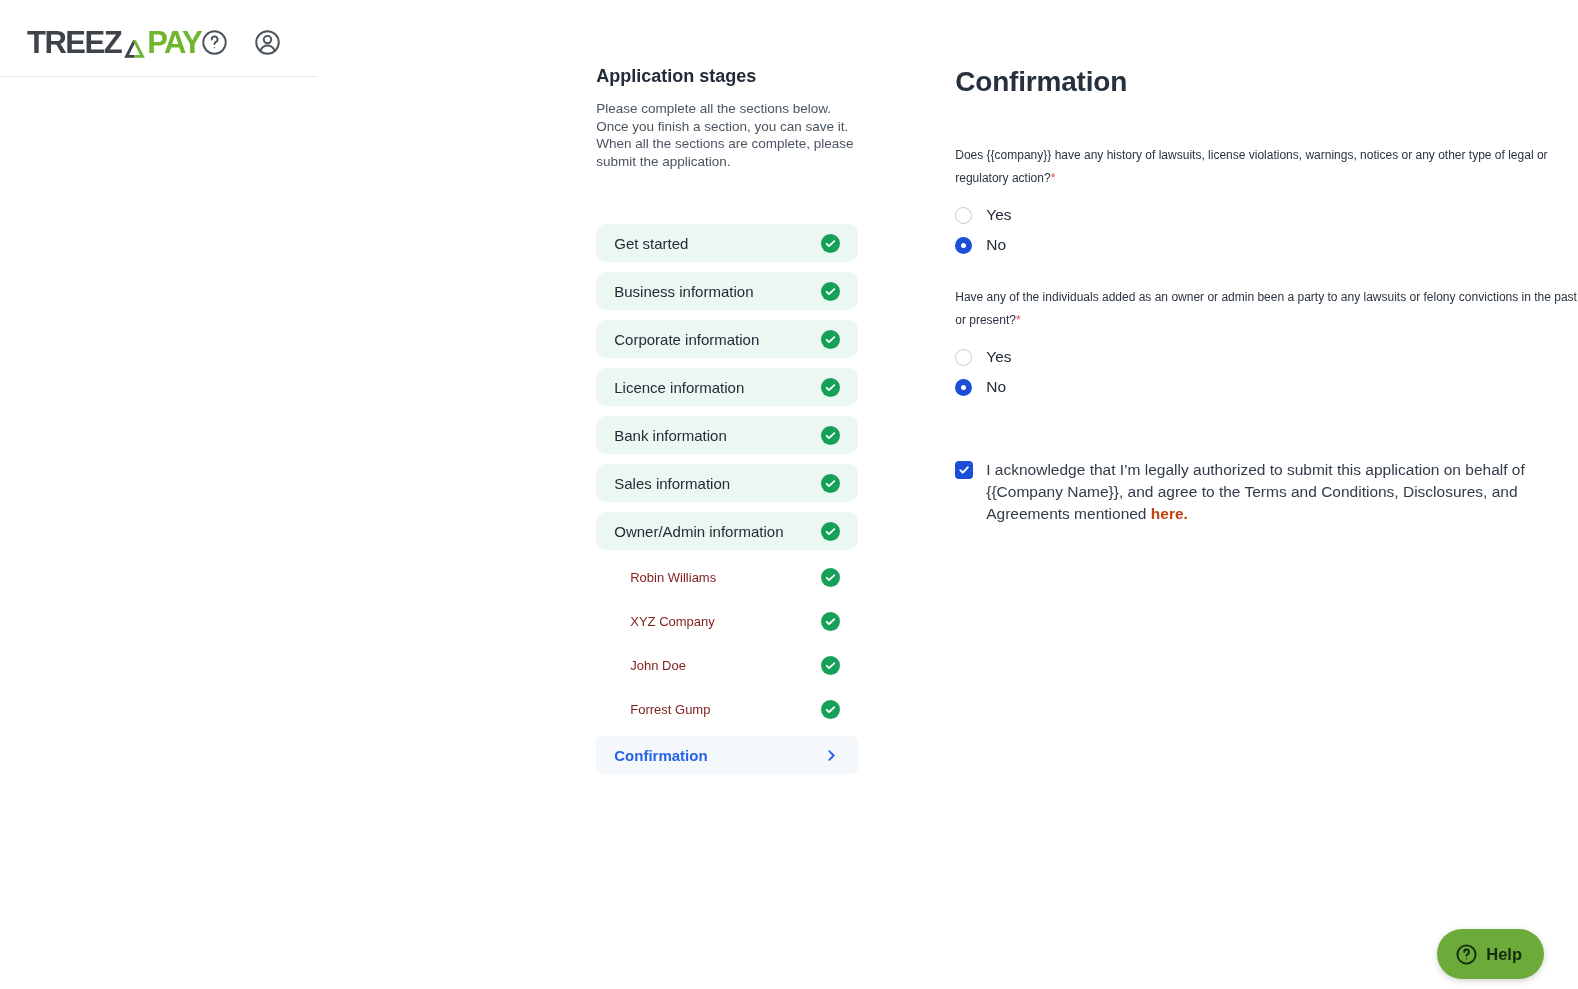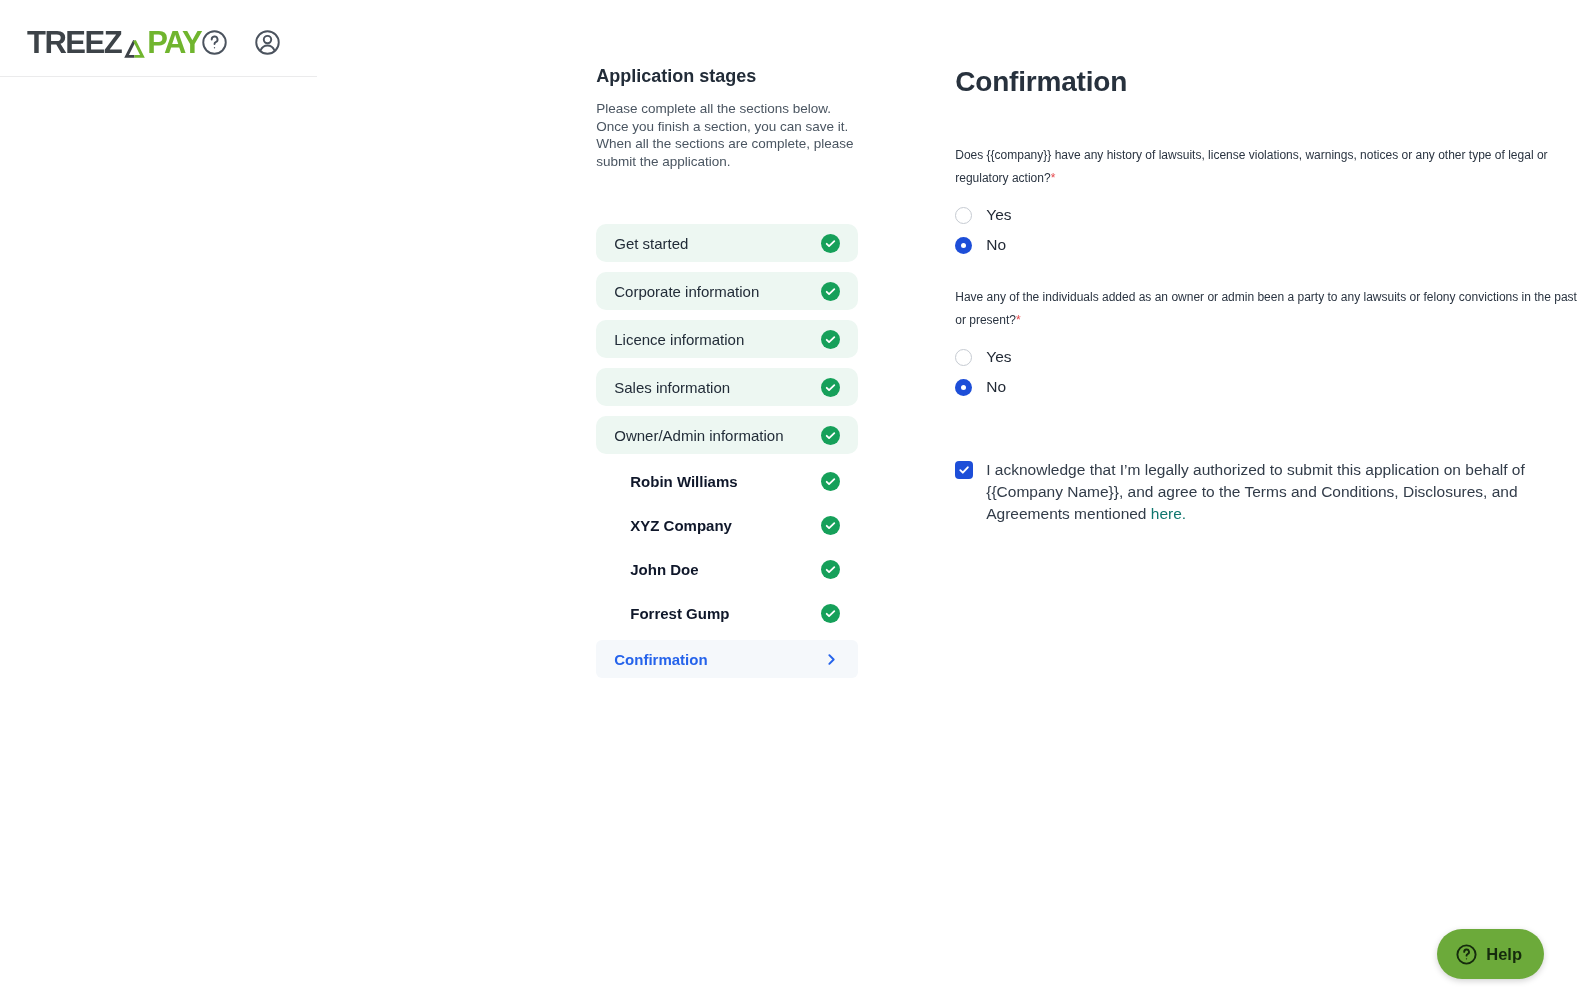--- a/index.html
+++ b/index.html
@@ -26,21 +26,21 @@
   .sidebar-title { font-size:18px; font-weight:600; color:#222c38; }
   .sidebar-desc { margin-top:13px; font-size:13.5px; line-height:17.6px; color:#4a5561; }
   .stage-list { margin-top:54px; }
   .stage-item { height:38px; border-radius:10px; background:#edf7f2; display:flex; align-items:center;
     justify-content:space-between; padding:0 18px; margin-bottom:10px; cursor:pointer; }
   .stage-item .lbl { font-size:15px; font-weight:500; color:#222c38; }
   .check-icon { width:19px; height:19px; color:#16a05a; flex:0 0 19px; }
   .sub-list { margin:-2px 0 8px; }
   .sub-item { height:38px; margin-bottom:6px; display:flex; align-items:center; justify-content:space-between;
     padding:0 18px 0 34px; cursor:pointer; }
-  .sub-item .lbl { font-size:15px; font-weight:700; color:#0f172a; }
+  .sub-item .lbl { font-size:13px; font-weight:400; color:#7f1d1d; }
   .stage-current { height:38px; border-radius:6px; background:#f5f8fb; display:flex; align-items:center;
     justify-content:space-between; padding:0 20px 0 18px; cursor:pointer; }
   .stage-current .lbl { font-size:15px; font-weight:600; color:#2563eb; }
 
   
   .main { width:630px; flex:0 0 630px; }
   .main-title { font-size:28px; font-weight:600; color:#27313d; letter-spacing:-0.2px; }
   .question { margin-top:46px; font-size:12px; line-height:22.5px; font-weight:500; color:#2a3441; }
   .question.q2 { margin-top:26px; }
   .req { color:#e5484d; }
@@ -49,21 +49,21 @@
   .radio { width:17px; height:17px; border-radius:50%; border:1.5px solid #c6cbd2; background:#fff; flex:0 0 17px; }
   .radio.checked { border:none; background:#1d4ed8; position:relative; }
   .radio.checked::after { content:""; position:absolute; left:6px; top:6px; width:5px; height:5px;
     border-radius:50%; background:#fff; }
   .radio-row .lbl { margin-left:14px; font-size:15.5px; color:#1f2733; }
 
   .ack { margin-top:57px; display:flex; align-items:flex-start; }
   .checkbox { width:18px; height:18px; border-radius:4px; background:#1d4ed8; flex:0 0 18px; margin-top:2px;
     display:flex; align-items:center; justify-content:center; cursor:pointer; }
   .ack-text { margin-left:13px; font-size:15.5px; line-height:22px; color:#323c49; max-width:598px; }
-  .ack-link { color:#0f766e; font-weight:400; text-decoration:none; cursor:pointer; }
+  .ack-link { color:#c2410c; font-weight:700; text-decoration:none; cursor:pointer; }
 
   
   .footer { flex:0 0 71px; border-top:1px solid #e7e8ea; background:#fff; display:flex; align-items:center; }
   .footer-inner { margin-left:279px; width:989px; display:flex; justify-content:flex-end; align-items:center; }
   .submit-btn { height:54px; padding:0 18px; background:#2353d9; border:none; border-radius:8px;
     color:#fff; font-size:15px; font-weight:600; font-family:inherit; display:flex; align-items:center;
     gap:9px; cursor:pointer; }
   .help-pill { position:absolute; right:34px; bottom:18px; height:50px; padding:0 22px 0 18px;
     background:#6caa3a; border:none; border-radius:26px; display:flex; align-items:center; gap:8px;
     cursor:pointer; box-shadow:0 2px 6px rgba(0,0,0,0.18); font-family:inherit; }
@@ -106,28 +106,42 @@
       <div class="stage-list">
 
         <div class="stage-item">
           <span class="lbl">Get started</span>
           <svg class="check-icon" viewBox="0 0 20 20">
               <circle cx="10" cy="10" r="10" fill="currentColor"></circle>
               <path d="M6 10.3l2.5 2.5L14 7.5" stroke="#fff" stroke-width="1.9" fill="none" stroke-linecap="round" stroke-linejoin="round"></path>
             </svg>
         </div>
         <div class="stage-item">
+          <span class="lbl">Business information</span>
+          <svg class="check-icon" viewBox="0 0 20 20">
+              <circle cx="10" cy="10" r="10" fill="currentColor"></circle>
+              <path d="M6 10.3l2.5 2.5L14 7.5" stroke="#fff" stroke-width="1.9" fill="none" stroke-linecap="round" stroke-linejoin="round"></path>
+            </svg>
+        </div>
+        <div class="stage-item">
           <span class="lbl">Corporate information</span>
           <svg class="check-icon" viewBox="0 0 20 20">
               <circle cx="10" cy="10" r="10" fill="currentColor"></circle>
               <path d="M6 10.3l2.5 2.5L14 7.5" stroke="#fff" stroke-width="1.9" fill="none" stroke-linecap="round" stroke-linejoin="round"></path>
             </svg>
         </div>
         <div class="stage-item">
           <span class="lbl">Licence information</span>
+          <svg class="check-icon" viewBox="0 0 20 20">
+              <circle cx="10" cy="10" r="10" fill="currentColor"></circle>
+              <path d="M6 10.3l2.5 2.5L14 7.5" stroke="#fff" stroke-width="1.9" fill="none" stroke-linecap="round" stroke-linejoin="round"></path>
+            </svg>
+        </div>
+        <div class="stage-item">
+          <span class="lbl">Bank information</span>
           <svg class="check-icon" viewBox="0 0 20 20">
               <circle cx="10" cy="10" r="10" fill="currentColor"></circle>
               <path d="M6 10.3l2.5 2.5L14 7.5" stroke="#fff" stroke-width="1.9" fill="none" stroke-linecap="round" stroke-linejoin="round"></path>
             </svg>
         </div>
         <div class="stage-item">
           <span class="lbl">Sales information</span>
           <svg class="check-icon" viewBox="0 0 20 20">
               <circle cx="10" cy="10" r="10" fill="currentColor"></circle>
               <path d="M6 10.3l2.5 2.5L14 7.5" stroke="#fff" stroke-width="1.9" fill="none" stroke-linecap="round" stroke-linejoin="round"></path>

